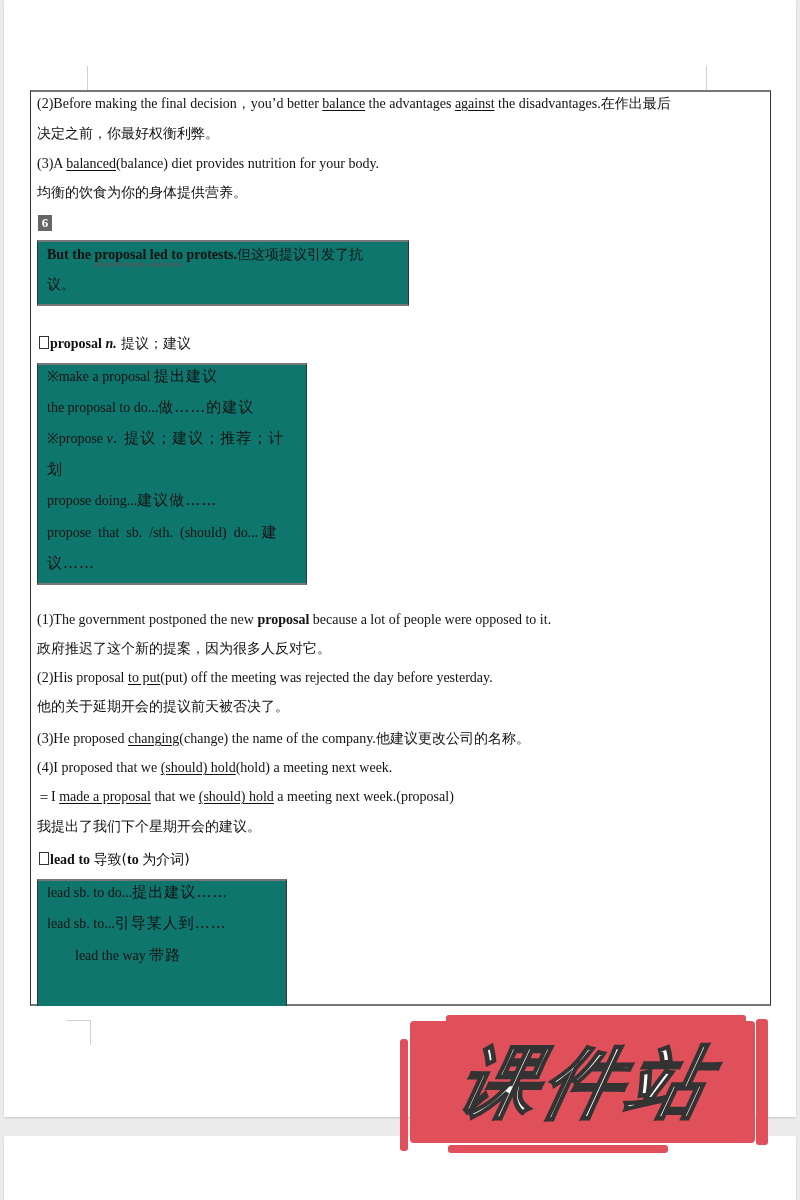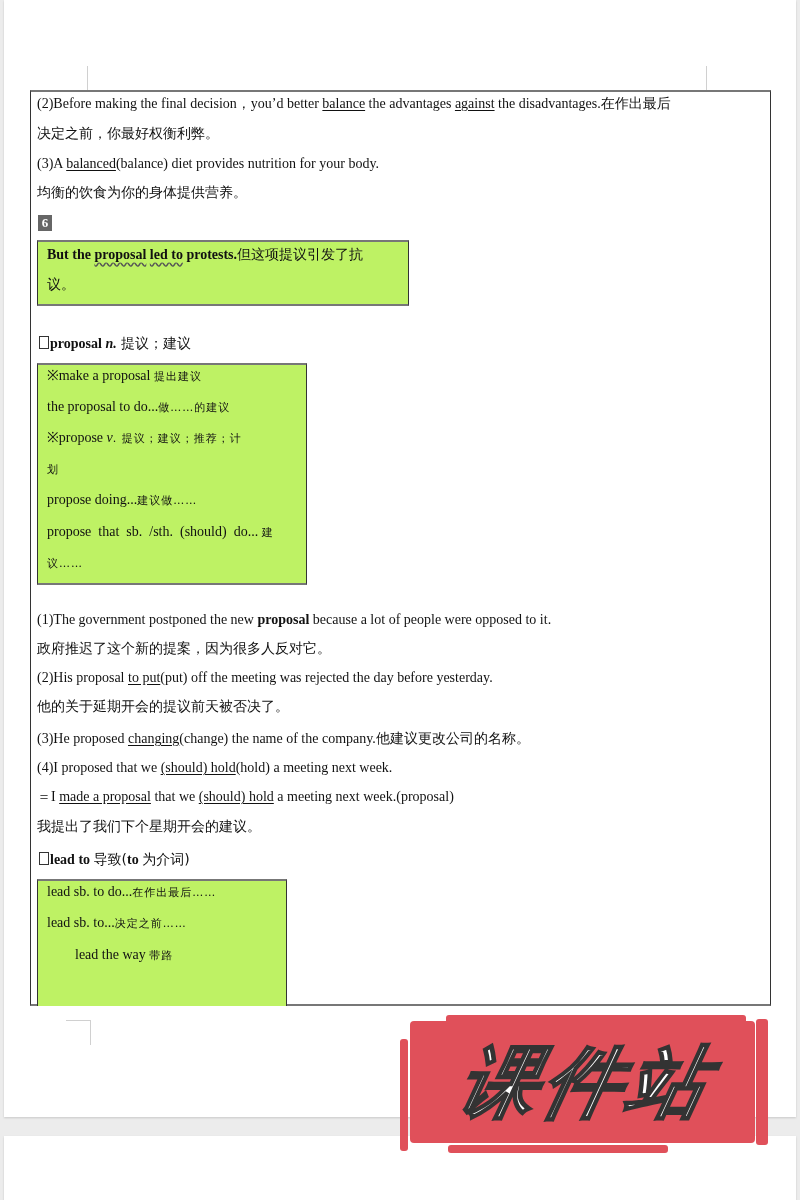--- a/index.html
+++ b/index.html
@@ -13,26 +13,26 @@
   #crop-tr{left:706px;top:66px;height:24px;border-width:0 0 0 1px;}
   #crop-bl{left:66px;top:1020px;width:24px;height:24px;border-width:1px 1px 0 0;}
   .frame{position:absolute;left:30px;top:90px;width:739px;height:912px;border:1px solid #333;border-top:2px solid #777;border-bottom:2px solid #777;}
   .line{position:absolute;left:37px;font-size:14px;white-space:nowrap;line-height:20px;}
   .cn{font-family:"DejaVu Sans",sans-serif;font-size:14px;}
   u{text-decoration:underline;text-underline-offset:2px;}
   .wavy{text-decoration:underline wavy #555;text-underline-offset:3px;}
   b{font-weight:bold;}
   .badge{position:absolute;left:38px;top:215px;width:14px;height:16px;background:#666;color:#fff;
          font-size:13px;font-weight:bold;text-align:center;line-height:16px;}
-  .box{position:absolute;border:1px solid #333;border-top:2px solid #777;border-bottom:2px solid #777;background:#bef264;}
+  .box{position:absolute;border:1px solid #333;border-top:2px solid #777;border-bottom:2px solid #777;background:#0f766e;}
   #box-key{left:37px;top:240px;width:370px;height:62px;}
   #box-proposal{left:37px;top:363px;width:268px;height:218px;}
   #box-lead{left:37px;top:879px;width:248px;height:125px;border-bottom:none;}
   .box .bl{position:absolute;left:9px;font-size:14px;white-space:nowrap;line-height:20px;}
-  .box .cnk{font-family:"DejaVu Serif",serif;font-size:11px;letter-spacing:1px;}
+  .box .cnk{font-family:"DejaVu Serif",serif;font-size:15px;letter-spacing:1px;}
   .checkbox{display:inline-block;width:8px;height:11px;border:1px solid #333;margin-right:1px;vertical-align:-1px;}
   .stamp{position:absolute;left:398px;top:1013px;width:372px;height:140px;}
   .stamp-bg{position:absolute;left:12px;top:8px;width:345px;height:122px;background:#e0505a;border-radius:4px;}
   .stamp-strip{position:absolute;background:#e0505a;border-radius:3px;}
   .stamp-text{position:absolute;left:34px;top:24px;width:310px;text-align:center;font-family:"DejaVu Sans",sans-serif;
               font-weight:bold;font-style:italic;font-size:78px;line-height:90px;color:#fff;letter-spacing:6px;
               -webkit-text-stroke:2px #333;transform:skewX(-12deg);}
 </style>
 </head>
 <body>
@@ -100,22 +100,22 @@
 <div class="line" style="top:787px;">
   <span>＝I </span><u>made a proposal</u><span> that we </span><u>(should) hold</u><span> a meeting next week.(proposal)</span>
 </div>
 <div class="line cn" style="top:816px;">我提出了我们下个星期开会的建议。</div>
 
 <div class="line" style="top:849px;left:39px;">
   <span class="checkbox"></span><b>lead to </b><span class="cn">导致(</span><b>to </b><span class="cn">为介词)</span>
 </div>
 
 <div class="box" id="box-lead">
-  <div class="bl" style="top:1px;"><span>lead sb. to do...</span><span class="cnk">在作出最后……</span></div>
-  <div class="bl" style="top:32px;"><span>lead sb. to...</span><span class="cnk">决定之前……</span></div>
+  <div class="bl" style="top:1px;"><span>lead sb. to do...</span><span class="cnk">提出建议……</span></div>
+  <div class="bl" style="top:32px;"><span>lead sb. to...</span><span class="cnk">引导某人到……</span></div>
   <div class="bl" style="top:64px;margin-left:28px;"><span>lead the way </span><span class="cnk">带路</span></div>
 </div>
 
 <div class="stamp">
   <div class="stamp-strip" style="left:48px;top:2px;width:300px;height:10px;"></div>
   <div class="stamp-strip" style="left:358px;top:6px;width:12px;height:126px;"></div>
   <div class="stamp-strip" style="left:2px;top:26px;width:8px;height:112px;"></div>
   <div class="stamp-strip" style="left:50px;top:132px;width:220px;height:8px;"></div>
   <div class="stamp-bg"></div>
   <div class="stamp-text">课件站</div>

